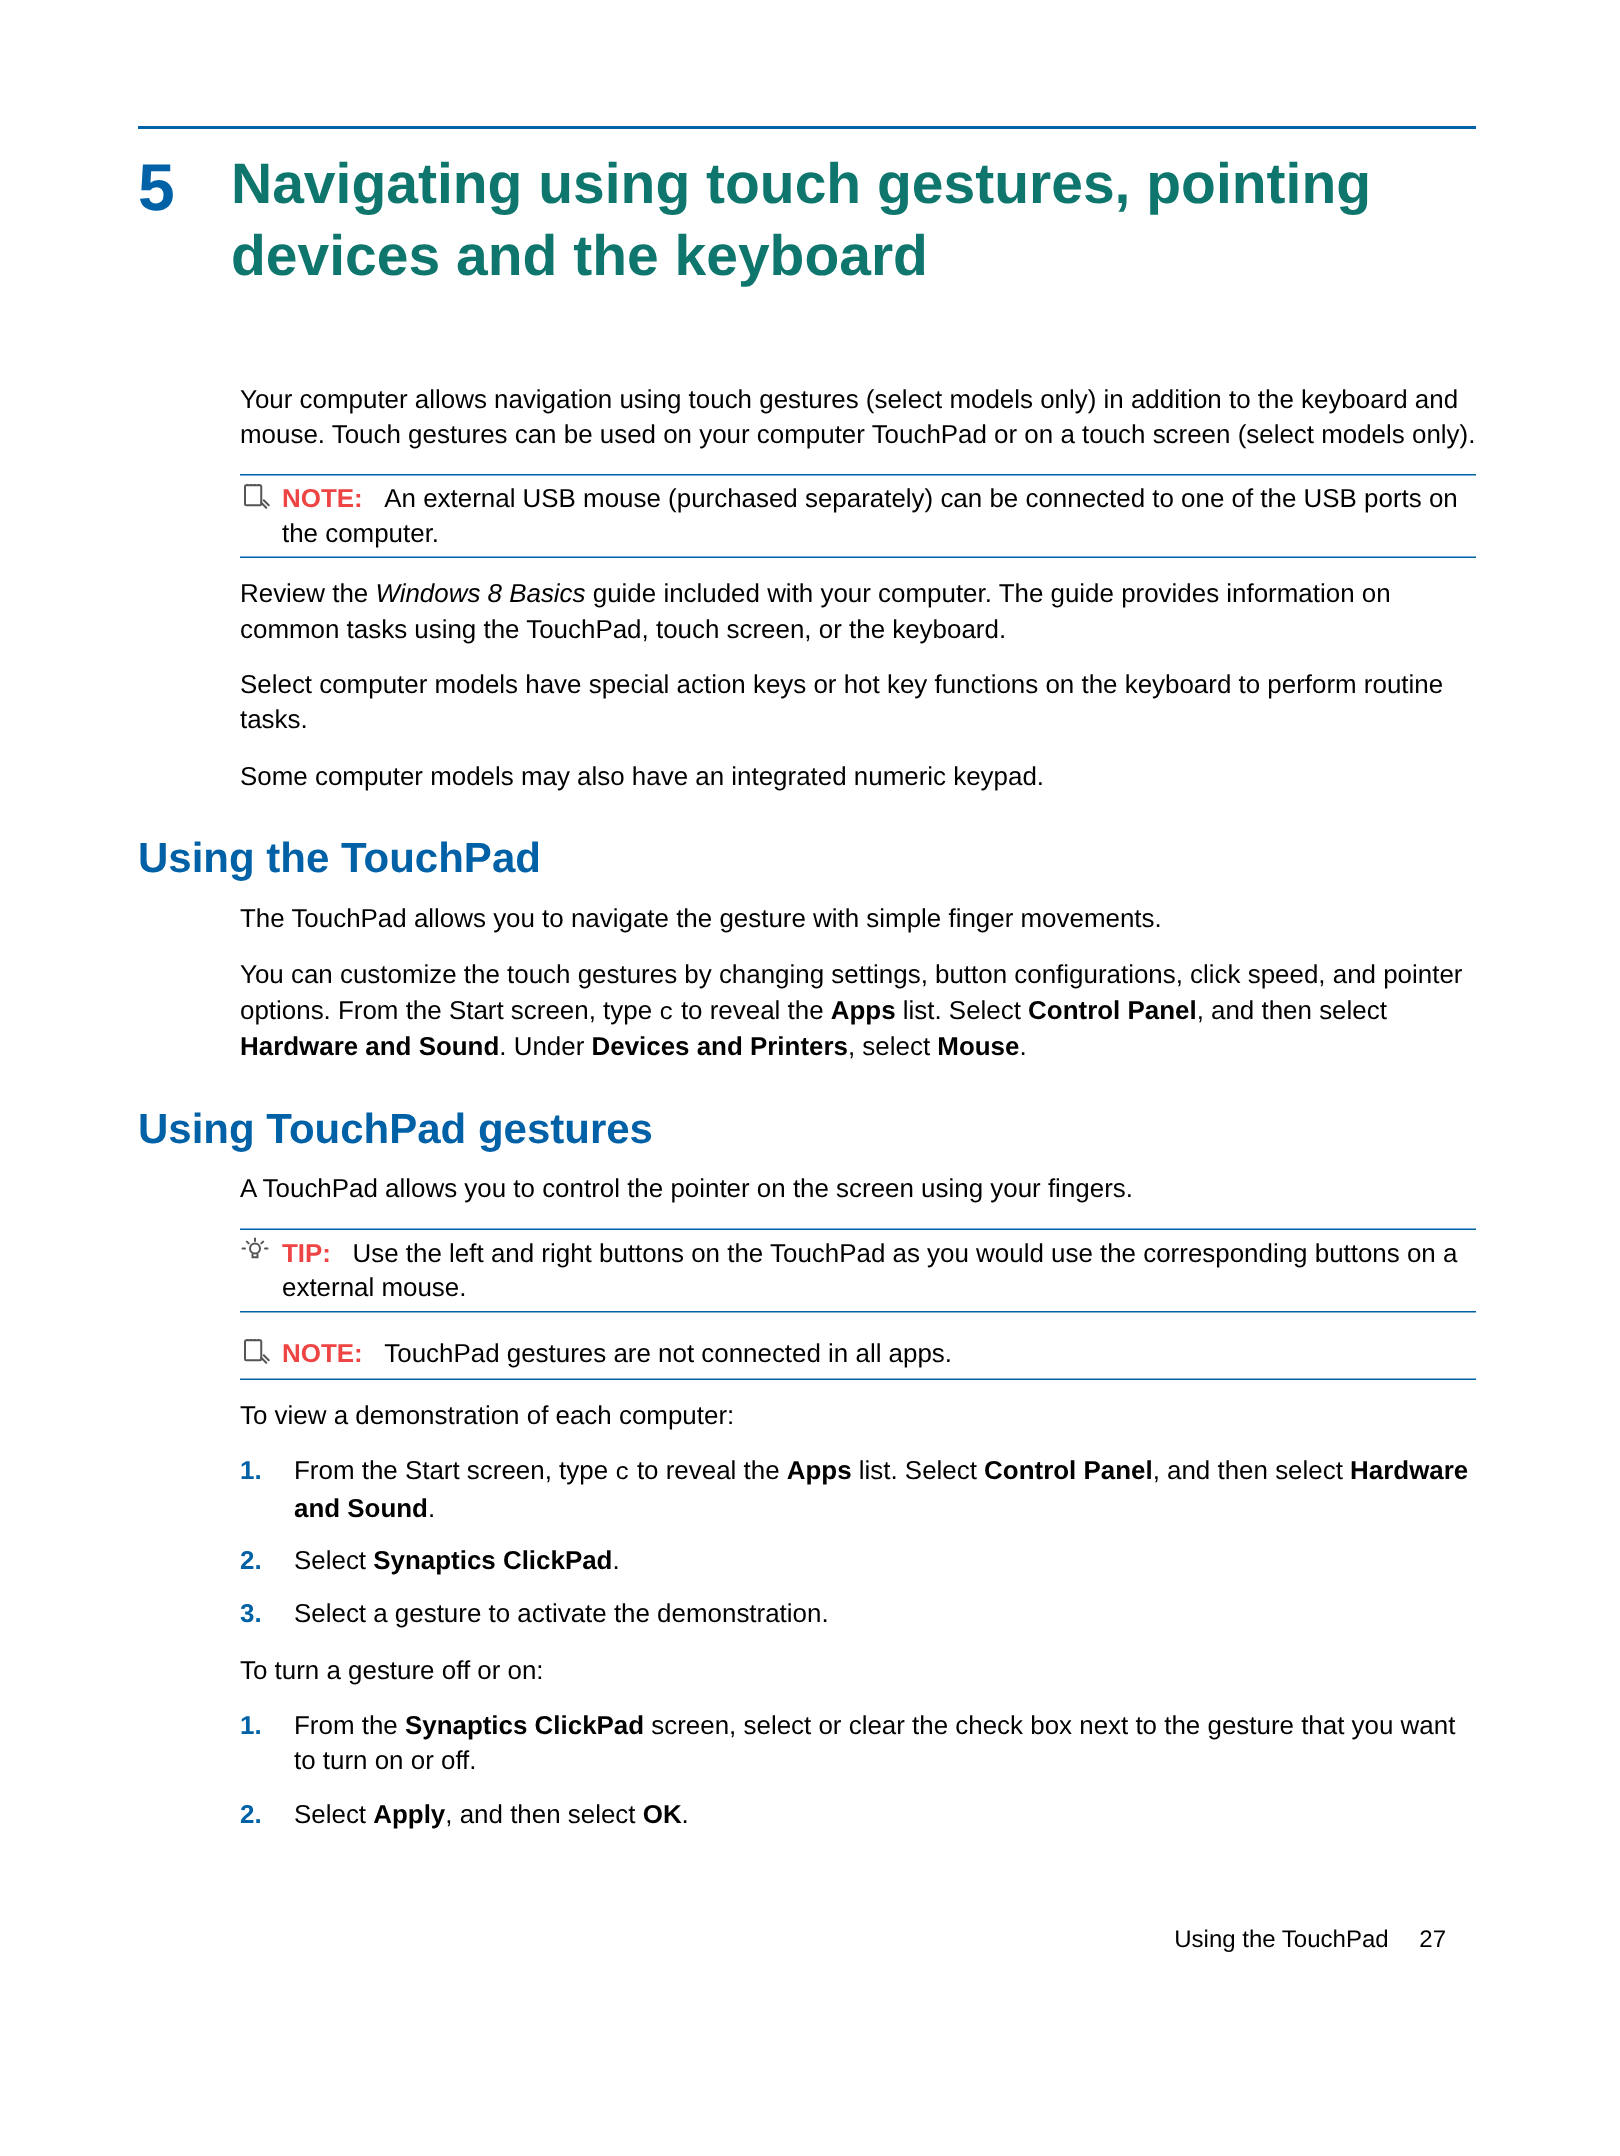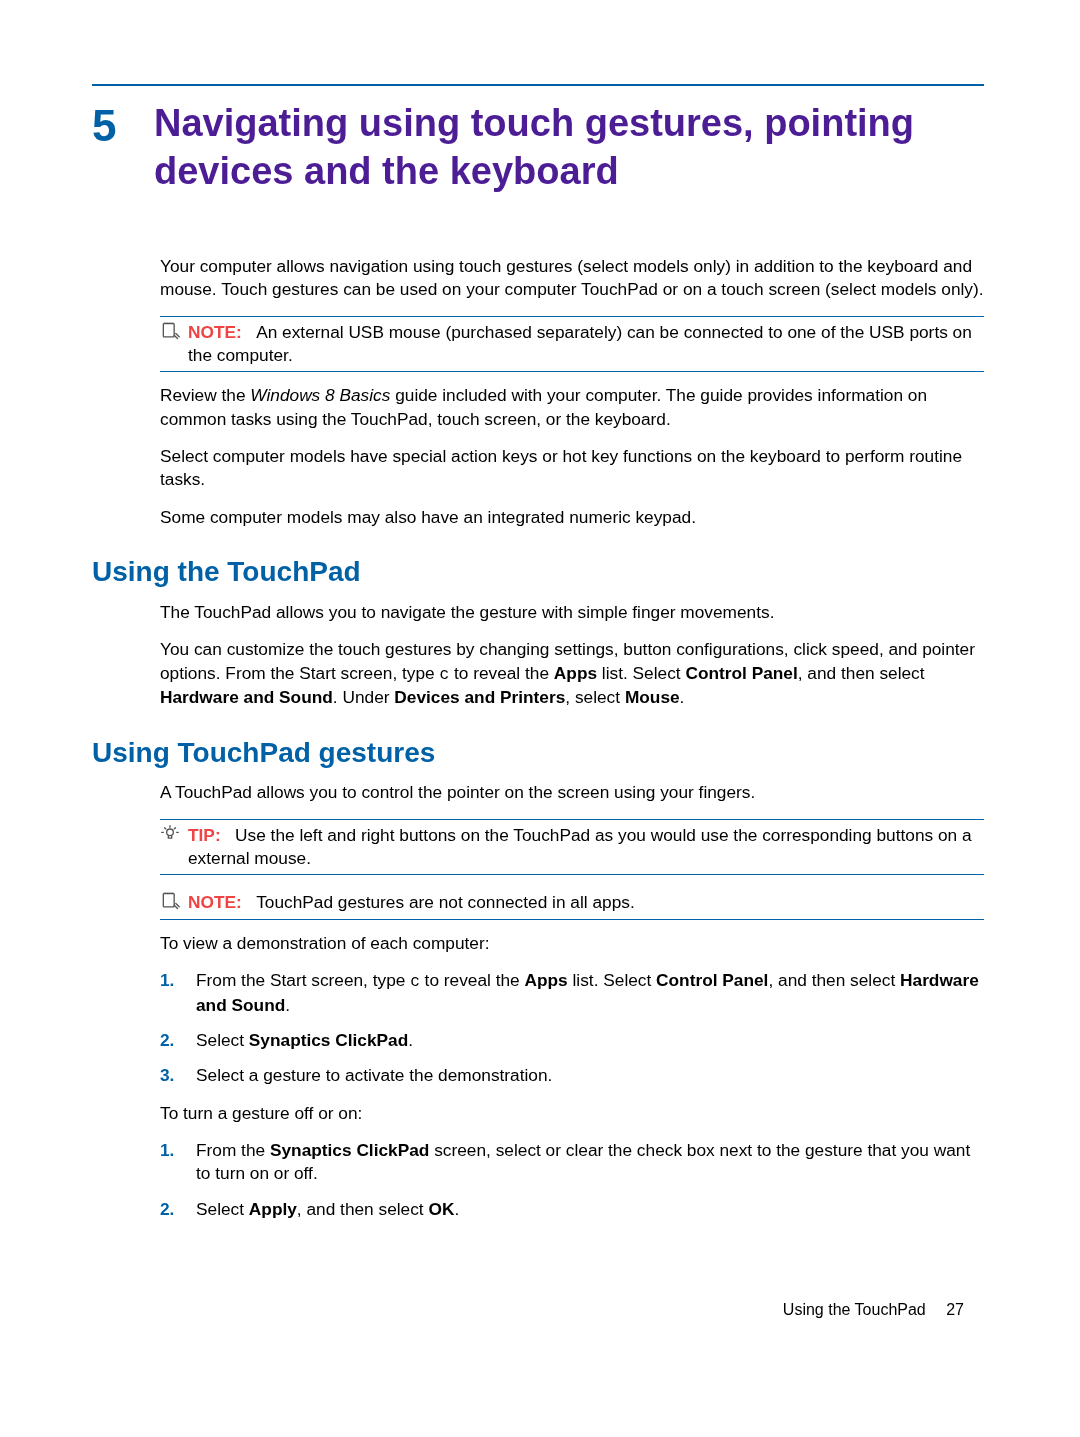--- a/index.html
+++ b/index.html
@@ -30,21 +30,21 @@
   .chap-num {
     color: #0061a6;
     font-size: 44px;
     font-weight: 700;
     width: 62px;
     flex: 0 0 62px;
     line-height: 1.1;
     padding-top: 2px;
   }
   .chap-title {
-    color: #4c1d95;
+    color: #0f766e;
     font-size: 38px;
     font-weight: 700;
     line-height: 1.25;
   }
   .body-col {
     margin-left: 68px;
     font-size: 17.3px;
     line-height: 1.35;
   }
   .para {
@@ -86,21 +86,21 @@
     margin-bottom: 12px;
   }
   .ol-num {
     color: #0061a6;
     font-weight: 700;
     width: 36px;
     flex: 0 0 36px;
   }
   .footer {
     position: absolute;
-    bottom: 118px;
+    bottom: 134px;
     right: 116px;
     font-size: 16px;
   }
   .footer .pg {
     margin-left: 16px;
   }
   .mono {
     font-family: "Courier New", monospace;
     font-size: 16px;
   }

